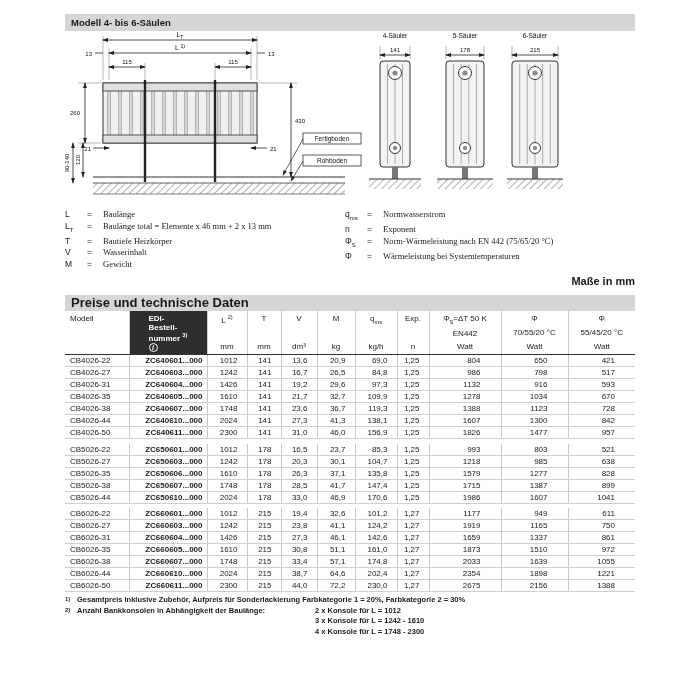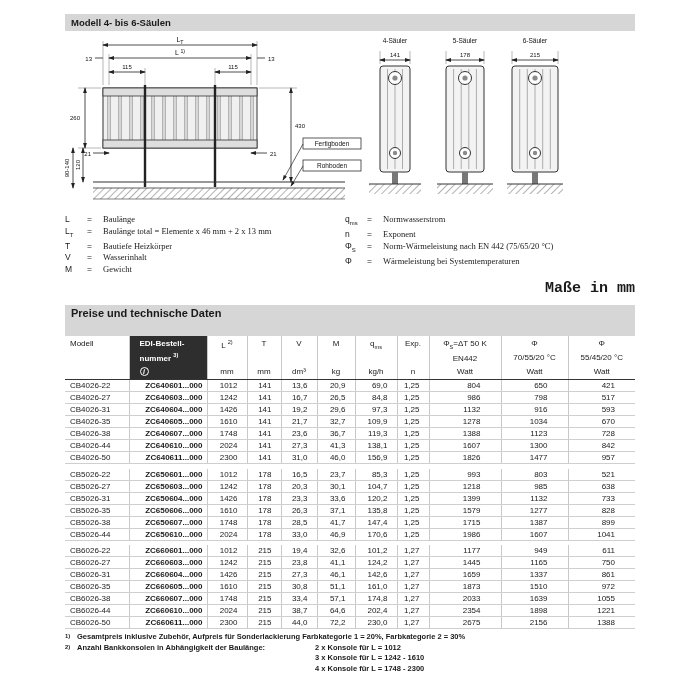--- a/index.html
+++ b/index.html
@@ -5,55 +5,55 @@
   * { margin:0; padding:0; box-sizing:border-box; }
   html,body { background:#ffffff; }
   body {
     width:700px; height:700px; overflow:hidden;
     font-family:"Liberation Sans", sans-serif; color:#1a1a1a;
   }
   .page { padding:14px 65px 0 65px; width:700px; }
 
   .title-bar {
     background:#d6d6d6; height:17px; line-height:17px;
-    padding-left:6px; font-size:9.5px; font-weight:bold; margin-bottom:5px;
+    padding-left:6px; font-size:9.5px; font-weight:bold; 
   }
 
   .drawing-svg { display:block; }
   svg text { font-family:"Liberation Sans", sans-serif; font-size:7px; fill:#111; }
   svg .t6  { font-size:6px; }
   svg .t65 { font-size:6.5px; }
 
   .legend { display:flex; margin-top:6px; font-size:8.5px; }
   .legend-col-left { width:280px; }
   .legend-col-right { flex:1; }
   .legend-row { display:flex; line-height:11.5px; }
   .lg-sym { width:22px; }
   .lg-eq  { width:16px; }
   .lg-desc { flex:1;font-family:Liberation Serif, serif; }
   sup, sub { font-size:70%; }
 
-  .units-note { text-align:right; font-weight:bold; font-size:15px; margin-top:5px;font-family:Liberation Mono, monospace; }
+  .units-note { text-align:right; font-weight:bold; font-size:11px; margin-top:5px; }
 
   .table-title-bar {
-    background:#d6d6d6; height:31px; line-height:16px;
-    padding-left:6px; font-size:11px; font-weight:bold; margin-top:8px;
+    background:#d6d6d6; height:16px; line-height:16px;
+    padding-left:6px; font-size:13px; font-weight:bold; margin-top:8px;
   }
 
   table { border-collapse:collapse; table-layout:fixed; width:570px;
           font-size:8px; border-bottom:1px solid #333; }
   th, td { border-left:1px solid #c9c9c9; }
   th:first-child, td:first-child { border-left:none; }
   thead th { border-bottom:1px solid #333; height:43px; padding:0;
              font-weight:normal; vertical-align:top; background:#fff; }
   .th-inner { height:43px; padding:3px 3px; display:flex; flex-direction:column;
               justify-content:space-between; align-items:center; text-align:center; }
   th.col-modell .th-inner { align-items:flex-start; text-align:right; padding-left:5px; }
   th.dark { background:#2e2e2e; color:#fff; font-weight:bold; }
-  th.dark .th-inner { align-items:flex-start; text-align:left; padding:3px 10px; }
+  th.dark .th-inner { align-items:flex-start; text-align:left; padding:3px 19px; }
   .info-icon { width:9px; height:9px; border:1px solid #fff; border-radius:50%;
                font-size:7px; line-height:8px; text-align:center;
                font-style:italic; font-weight:bold; }
   tbody td { border-bottom:1px solid #cfcfcf; height:11px; line-height:11px;
              padding:0 4px; white-space:nowrap; overflow:hidden; }
   td.col-modell { text-align:left; padding-left:5px; }
   td.col-edi { text-align:right; font-weight:bold; padding-left:4px; }
   td.col-l, td.col-t, td.col-v, td.col-m, td.col-qms, td.col-exp
     { text-align:right; padding-right:9px; }
   td.col-phis, td.col-phi70, td.col-phi55 { text-align:right; padding-right:20px; }
@@ -482,33 +482,20 @@
           <td class="col-t">178</td>
           <td class="col-v">20,3</td>
           <td class="col-m">30,1</td>
           <td class="col-qms">104,7</td>
           <td class="col-exp">1,25</td>
           <td class="col-phis">1218</td>
           <td class="col-phi70">985</td>
           <td class="col-phi55">638</td>
         </tr>
         <tr>
-          <td class="col-modell">CB5026-31</td>
-          <td class="col-edi">ZC650604...000</td>
-          <td class="col-l">1426</td>
-          <td class="col-t">178</td>
-          <td class="col-v">23,3</td>
-          <td class="col-m">33,6</td>
-          <td class="col-qms">120,2</td>
-          <td class="col-exp">1,25</td>
-          <td class="col-phis">1399</td>
-          <td class="col-phi70">1132</td>
-          <td class="col-phi55">733</td>
-        </tr>
-        <tr>
           <td class="col-modell">CB5026-35</td>
           <td class="col-edi">ZC650606...000</td>
           <td class="col-l">1610</td>
           <td class="col-t">178</td>
           <td class="col-v">26,3</td>
           <td class="col-m">37,1</td>
           <td class="col-qms">135,8</td>
           <td class="col-exp">1,25</td>
           <td class="col-phis">1579</td>
           <td class="col-phi70">1277</td>
@@ -558,21 +545,21 @@
         </tr>
         <tr>
           <td class="col-modell">CB6026-27</td>
           <td class="col-edi">ZC660603...000</td>
           <td class="col-l">1242</td>
           <td class="col-t">215</td>
           <td class="col-v">23,8</td>
           <td class="col-m">41,1</td>
           <td class="col-qms">124,2</td>
           <td class="col-exp">1,27</td>
-          <td class="col-phis">1445</td>
+          <td class="col-phis">1919</td>
           <td class="col-phi70">1165</td>
           <td class="col-phi55">750</td>
         </tr>
         <tr>
           <td class="col-modell">CB6026-31</td>
           <td class="col-edi">ZC660604...000</td>
           <td class="col-l">1426</td>
           <td class="col-t">215</td>
           <td class="col-v">27,3</td>
           <td class="col-m">46,1</td>

